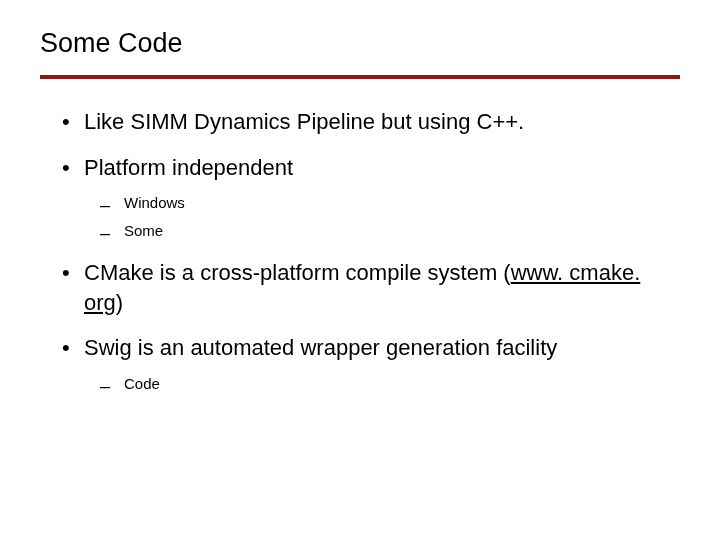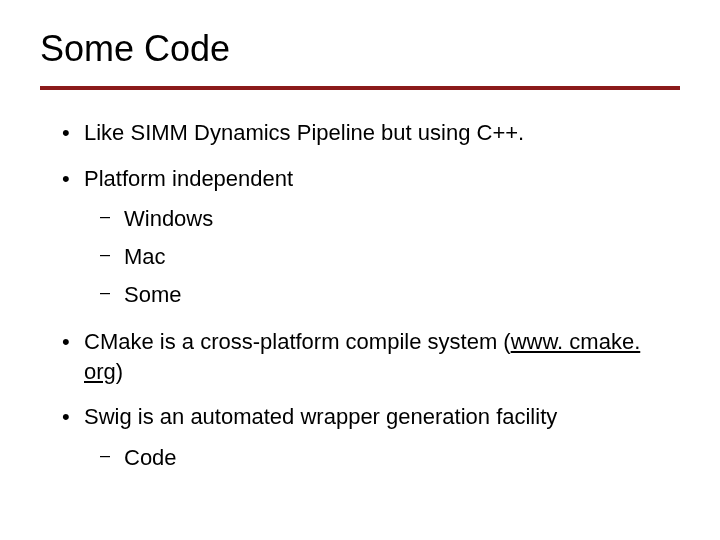--- a/index.html
+++ b/index.html
@@ -12,21 +12,21 @@
     color: #000000;
   }
   .slide {
     box-sizing: border-box;
     width: 720px;
     height: 540px;
     padding: 28px 40px 20px 40px;
     position: relative;
   }
   .title {
-    font-size: 36px;
+    font-size: 27px;
     font-weight: 400;
     margin: 0 0 16px 0;
     letter-spacing: 0px;
   }
   .rule {
     border: none;
     border-top: 4px solid #8b1a1a;
     margin: 0 0 28px 0;
     width: 100%;
   }
@@ -50,21 +50,21 @@
     font-size: 22px;
   }
   ul.level2 {
     list-style: none;
     padding: 0;
     margin: 10px 0 0 0;
   }
   ul.level2 > li {
     position: relative;
     padding-left: 40px;
-    font-size: 22px;
+    font-size: 15px;
     line-height: 1.45;
     margin-bottom: 6px;
   }
   ul.level2 > li::before {
     content: "–";
     position: absolute;
     left: 16px;
     top: 0;
     font-size: 18px;
   }
@@ -84,21 +84,20 @@
   <hr class="rule">
 
   <ul class="level1">
     <li>
       <span>Like SIMM Dynamics Pipeline but using C++.</span>
     </li>
     <li>
       <span>Platform independent</span>
       <ul class="level2">
         <li><span>Windows</span></li>
-        <li><span>Mac</span></li>
         <li><span>Some</span></li>
       </ul>
     </li>
     <li>
       <span>CMake is a cross-platform compile system (</span><span class="link">www. cmake. org</span><span class="nolink">)</span>
     </li>
     <li>
       <span>Swig is an automated wrapper generation facility</span>
       <ul class="level2">
         <li><span>Code</span></li>

